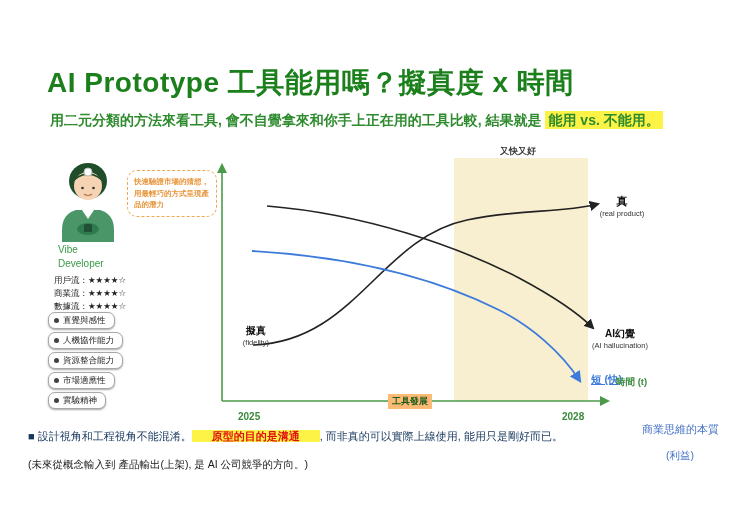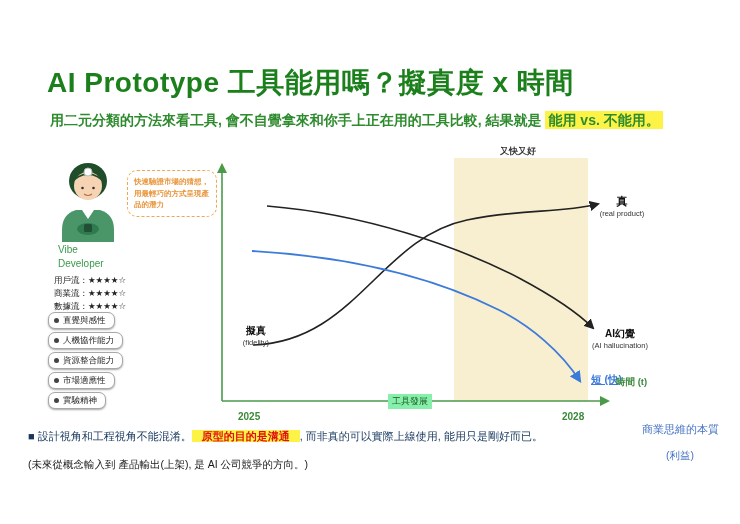--- a/index.html
+++ b/index.html
@@ -23,27 +23,27 @@
   .lbl { position:absolute; white-space:nowrap; }
   .lbl-sweet { left:500px; top:145px; font-size:9px; font-weight:600; color:#333; }
   .lbl-block { position:absolute; text-align:center; }
   .lbl-real { left:590px; top:194px; width:64px; }
   .lbl-hall { left:576px; top:327px; width:88px; }
   .lbl-fid  { left:230px; top:324px; width:52px; }
   .big { font-size:11px; font-weight:bold; color:#111; }
   .big-s { font-size:10px; font-weight:bold; color:#111; }
   .sub { font-size:7.5px; color:#333; }
   .lbl-speed { left:591px; top:373px; font-size:10.5px; font-weight:bold; color:#3d7bdb;text-decoration:underline; }
-  .lbl-tool { left:388px; top:394px; font-size:9px; font-weight:normal; color:#1f5c1f; background:#86efac; padding:1px 4px; }
+  .lbl-tool { left:388px; top:394px; font-size:9px; font-weight:bold; color:#1f5c1f; background:#fdba74; padding:1px 4px; }
   .lbl-time { left:616px; top:376px; font-size:9.5px; font-weight:bold; color:#3a8a3a; }
   .year { position:absolute; top:411px; font-size:10px; font-weight:bold; color:#3a8a3a; }
   .year-start { left:238px; } .year-end { left:562px; }
 
   .f1 { position:absolute; left:28px; top:429px; font-size:11px; color:#17375e; white-space:nowrap; }
-  .f1hl { color:#e01010; background:#fdf347; font-weight:bold; padding:0 10px; }
+  .f1hl { color:#e01010; background:#fdf347; font-weight:bold; padding:0 20px; }
   .f2 { position:absolute; left:28px; top:458px; font-size:10.5px; color:#1a1a1a; white-space:nowrap; }
   .biz1 { position:absolute; left:642px; top:422px; font-size:11px; color:#4472c4; white-space:nowrap; }
   .biz2 { position:absolute; left:666px; top:449px; font-size:10.5px; color:#4472c4; white-space:nowrap; }
 </style>
 </head>
 <body>
 
 <div class="page">
 
   <div class="title">AI Prototype 工具能用嗎？擬真度 x 時間</div>

